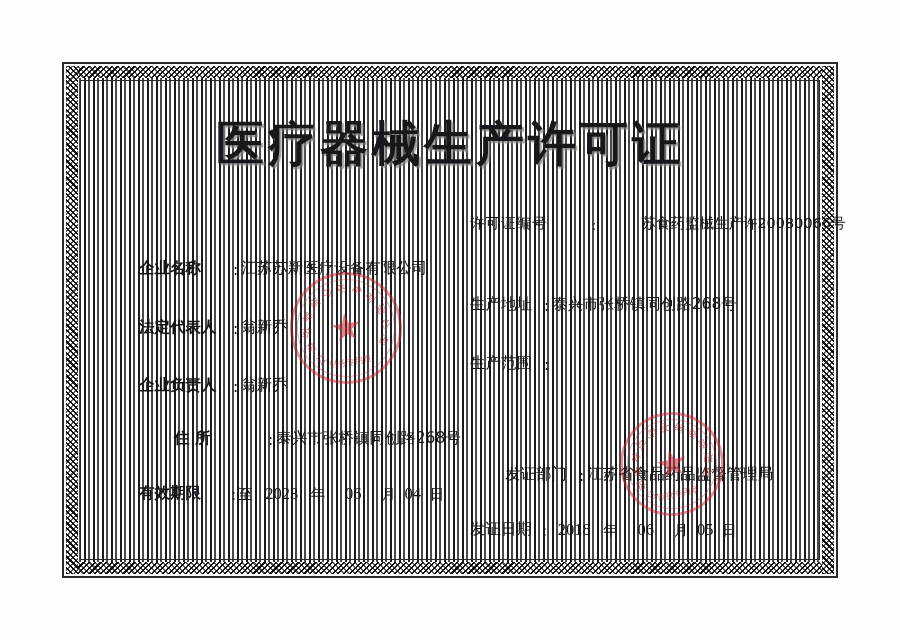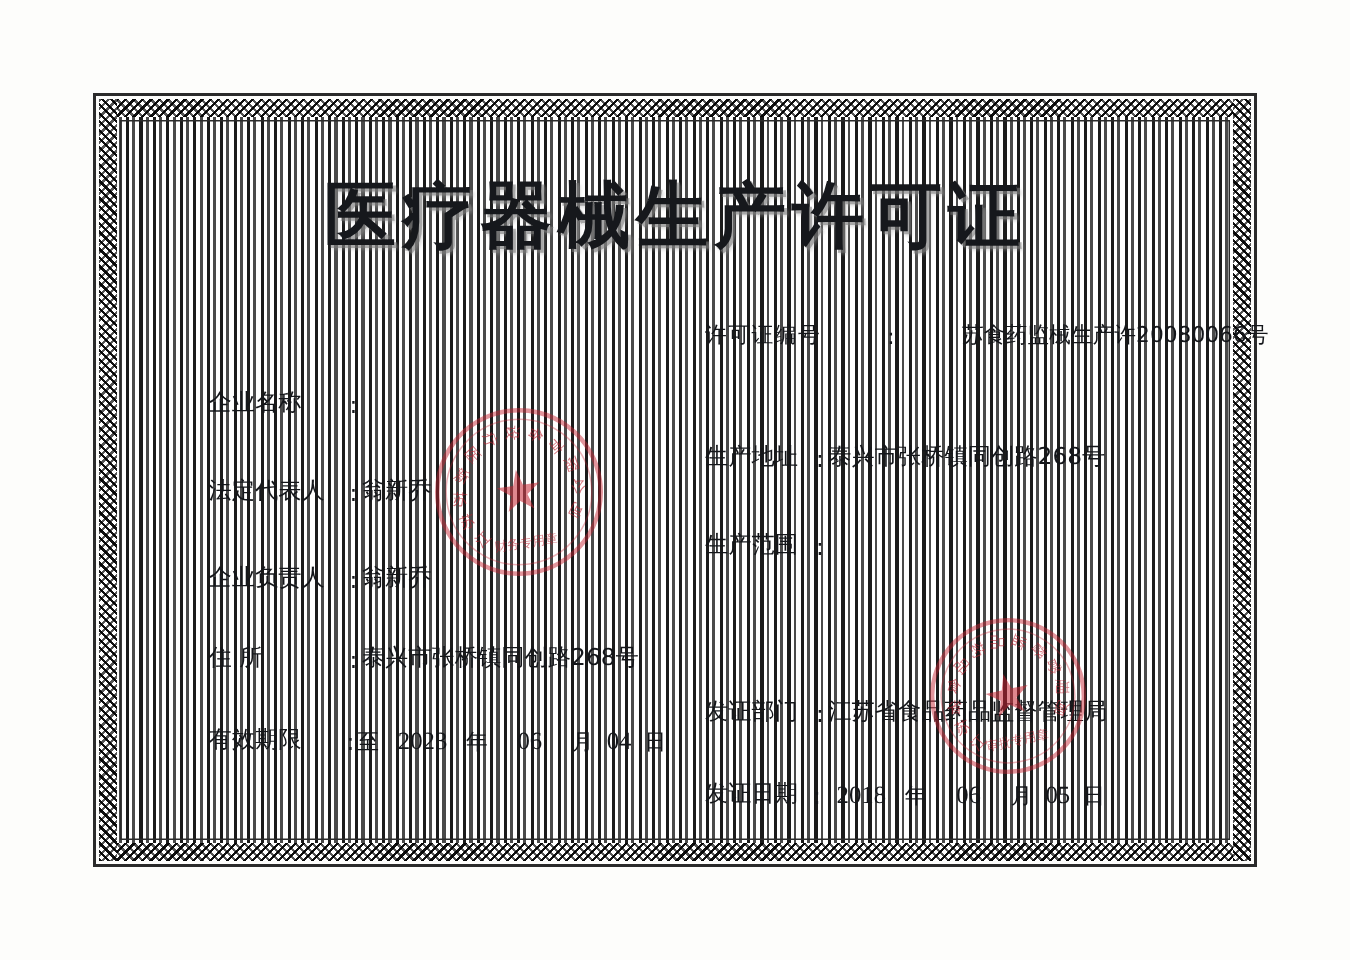--- a/index.html
+++ b/index.html
@@ -147,24 +147,24 @@
   .field .value {
     font-size: 15.5px;
   }
 
   .f-left { left: 139px; }
   .f-right { left: 470px; }
 
   .row1 { top: 258px; }
   .row2 { top: 317px; }
   .row3 { top: 375px; }
-  .row4 { top: 428px; }
+  .row4 { top: 428px; padding-left: 35px; }
   .row5 { top: 483px; }
 
-  .label-w { width: 92px; display: inline-block; }
+  .label-w { width: 92px; display: inline-block; font-weight: bold; }
   .label-w-r { width: 72px; display: inline-block; margin-top: 36px; }
 
   
   .sp { letter-spacing: 0; }
 
   
   .dateline {
     position: absolute;
     display: flex;
     align-items: flex-end;
@@ -277,20 +277,21 @@
 
   <div class="cert-no">
     <span class="lbl">许可证编号</span>
     <span class="colon">:</span>
     <span class="val">苏食药监械生产许20080066号</span>
   </div>
 
   <div class="field f-left row1">
     <span class="label label-w">企业名称</span>
     <span class="colon">:</span>
+    <span class="value">江苏苏新医疗设备有限公司</span>
   </div>
 
   <div class="field f-left row2">
     <span class="label label-w">法定代表人</span>
     <span class="colon">:</span>
     <span class="value">翁新乔</span>
   </div>
 
   <div class="field f-left row3">
     <span class="label label-w">企业负责人</span>

